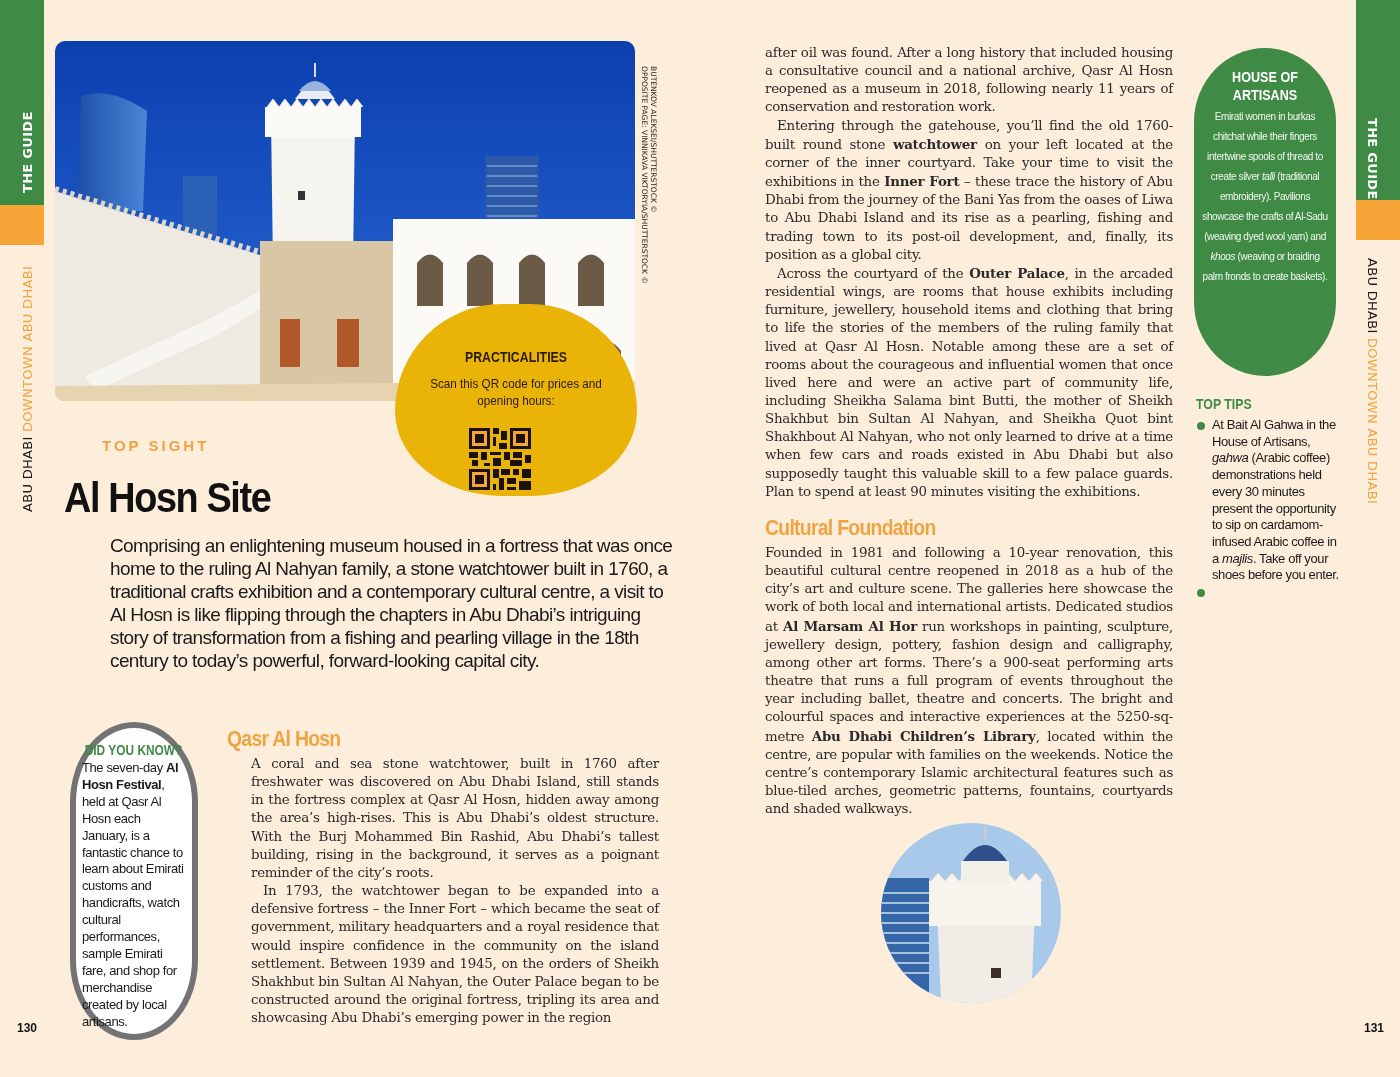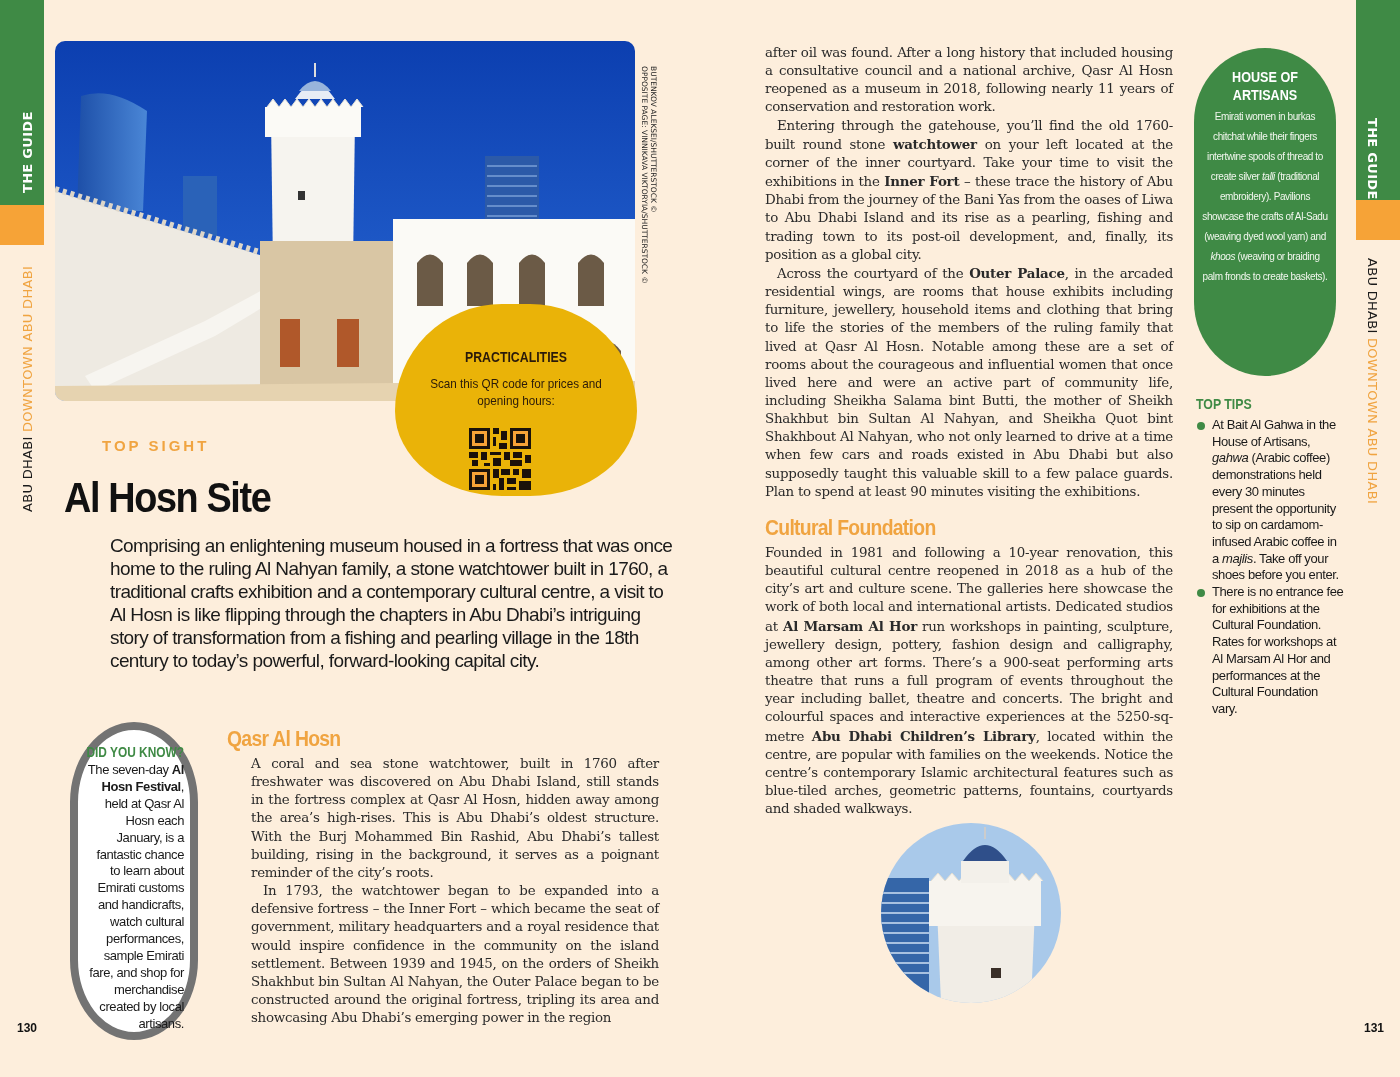--- a/index.html
+++ b/index.html
@@ -26,21 +26,21 @@
   .practicalities { border-radius: 121px 121px 121px 121px / 121px 121px 96px 96px; }
   .prac-title { position: absolute; top: 45px; left: 0; right: 0; font-weight: bold; font-size: 14px; color: #2a1a0a; font-family: "Liberation Sans", sans-serif; transform: scaleX(0.88); }
   .prac-text { position: absolute; top: 71px; left: 20px; right: 20px; font-size: 13px; line-height: 17px; color: #2a1a0a; transform: scaleX(0.9); }
   .qr { position: absolute; left: 74px; top: 124px; width: 62px; height: 62px; }
 
   
   .top-sight { position: absolute; left: 74px; top: 437px; font-size: 15px; font-weight: bold; letter-spacing: 3px; color: #f0a441; margin-left: 28px; }
   .page-title { position: absolute; left: 64px; top: 474px; font-size: 42px; font-weight: bold; letter-spacing: -1.5px; color: #111; transform-origin: 0 0; transform: scaleX(0.9); }
   .intro { position: absolute; left: 66px; top: 534px; width: 570px; font-size: 19px; line-height: 23px; color: #1a1a1a; letter-spacing: -0.6px; margin-left: 44px; }
 
-  .dyk { position: absolute; left: 70px; top: 722px; width: 128px; height: 318px; border: 8px solid #737373; border-radius: 64px / 80px; background: #fff; text-align: right; padding-top: 14px; }
+  .dyk { position: absolute; left: 70px; top: 722px; width: 128px; height: 318px; border: 6px solid #737373; border-radius: 64px / 80px; background: #fff; text-align: left; padding-top: 14px; }
   .dyk-title { font-size: 14px; font-weight: bold; color: #3f8a45; transform: scaleX(0.85); white-space: nowrap; }
   .dyk-body { font-size: 13px; line-height: 16.9px; color: #1a1a1a; padding: 2px 6px 0 6px; letter-spacing: -0.4px; }
 
   .section-h { position: absolute; font-size: 22px; font-weight: bold; color: #f0a441; letter-spacing: -0.8px; transform-origin: 0 0; transform: scaleX(0.88); white-space: nowrap; }
   .serif { font-family: "DejaVu Serif", serif; font-size: 13.4px; line-height: 18.15px; color: #2a2a2a; text-align: justify; letter-spacing: -0.25px; }
   .serif p { text-indent: 12px; }
   .serif p.first { text-indent: 0; }
   .col-a { position: absolute; left: 227px; top: 755px; width: 408px; margin-left: 24px; }
   .col-b { position: absolute; left: 765px; top: 44px; width: 408px; }
   .col-c { position: absolute; left: 765px; top: 544px; width: 408px; }
@@ -240,16 +240,16 @@
 </div>
 
 <div class="artisans">
   <div class="art-title">HOUSE OF ARTISANS</div>
   <div class="art-body"><span>Emirati women in burkas chitchat while their fingers intertwine spools of thread to create silver </span><i>talli</i><span> (traditional embroidery). Pavilions showcase the crafts of Al-Sadu (weaving dyed wool yarn) and </span><i>khoos</i><span> (weaving or braiding palm fronds to create baskets).</span></div>
 </div>
 
 <h3 class="tips-title">TOP TIPS</h3>
 <ul class="tips">
   <li><span class="dot"></span><span>At Bait Al Gahwa in the House of Artisans, </span><i>gahwa</i><span> (Arabic coffee) demonstrations held every 30 minutes present the opportunity to sip on cardamom-infused Arabic coffee in a </span><i>majlis</i><span>. Take off your shoes before you enter.</span></li>
-  <li><span class="dot"></span><span>There is no entrance fee for exhibitions at the Cultural Foundation. Rates for workshops at Al Marsam Al Hor and performances at the Cultural Foundation vary.</span></li>
+  <li><span class="dot"></span></li>
 </ul>
 
 <div class="page-num" style="left:1364px; top:1021px;">131</div>
 
 </body></html>

